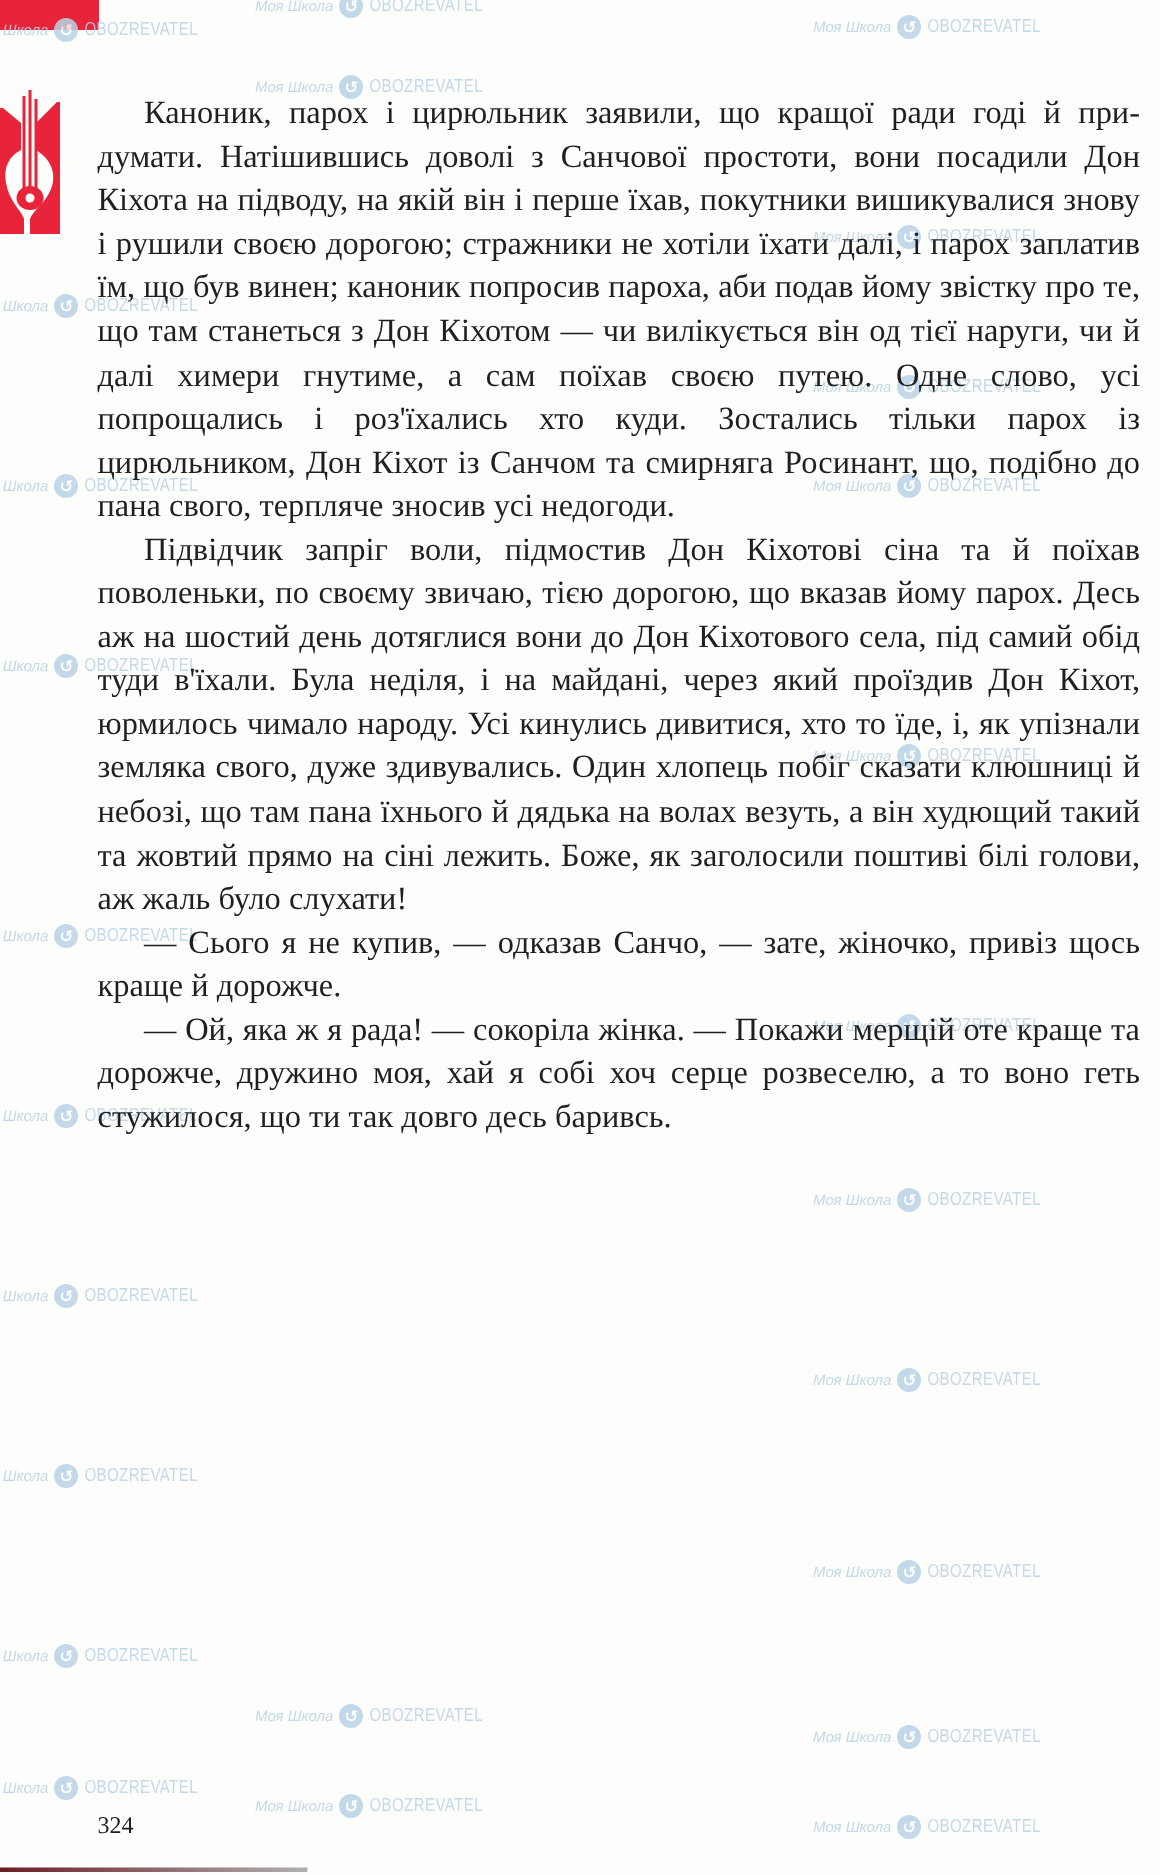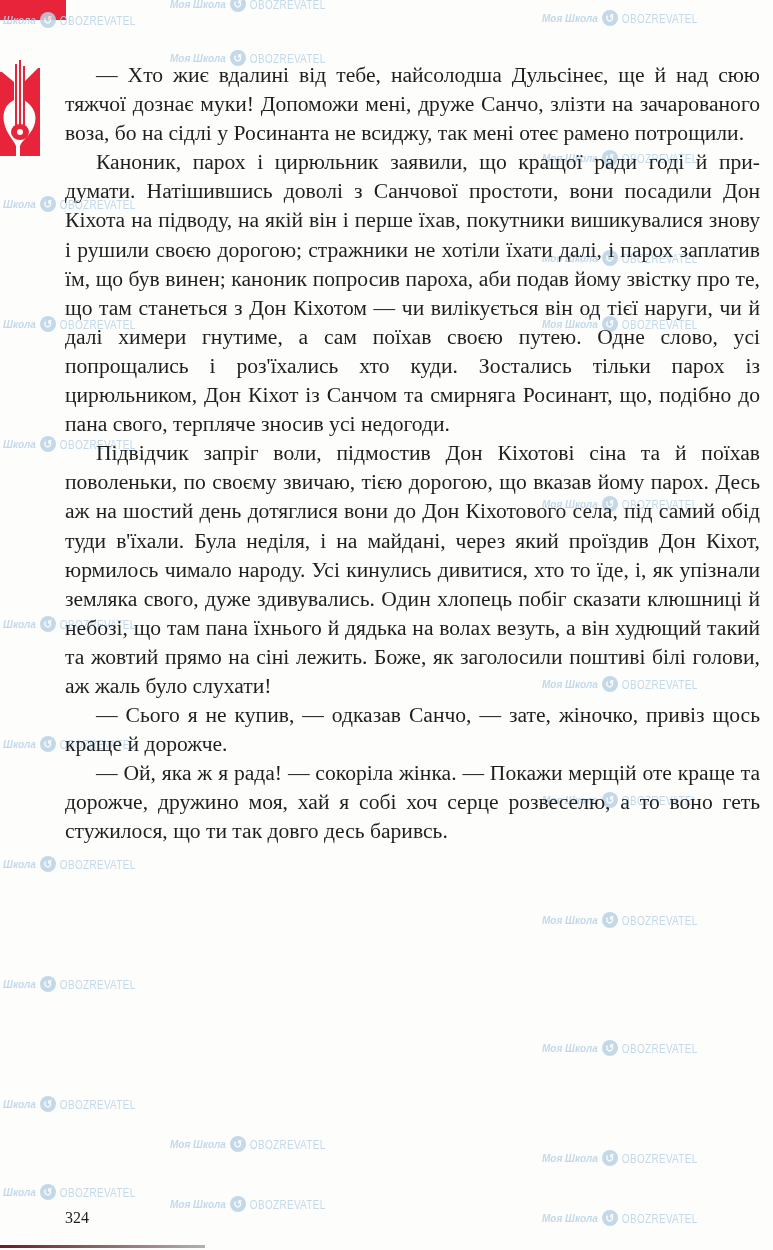--- a/index.html
+++ b/index.html
@@ -15,21 +15,21 @@
   }
   .lyre {
     position: absolute; left: 0; top: 60px; width: 40px; height: 100px;
   }
   .watermark {
     position: absolute; display: flex; align-items: center; gap: 4px;
     font-family: "Liberation Sans", "DejaVu Sans", sans-serif;
     color: #b9d3e6; font-size: 10px; white-space: nowrap; pointer-events: none;
     opacity: 0.85;
   }
-  .watermark .wm-school { font-style: italic; font-weight: bold; font-size: 10px; }
+  .watermark .wm-school { font-style: italic; font-weight: normal; font-size: 10px; }
   .watermark .wm-circle {
     width: 16px; height: 16px; border-radius: 50%; background: #b9d3e6;
     display: inline-flex; align-items: center; justify-content: center;
     color: #fdfdfc; font-size: 11px; font-weight: bold;
   }
   .watermark .wm-brand { letter-spacing: 0.3px; font-size: 10px; transform: scaleY(1.25); display: inline-block; }
   .text-block {
     position: absolute; left: 65px; top: 61px; width: 695px;
     font-size: 21.6px; line-height: 29.1px;
     text-align: justify; hyphens: manual;
@@ -179,21 +179,20 @@
   <span class="wm-circle">↺</span>
   <span class="wm-brand">OBOZREVATEL</span>
 </div>
 <div class="watermark" style="left:542px; top:1210px;">
   <span class="wm-school">Моя Школа</span>
   <span class="wm-circle">↺</span>
   <span class="wm-brand">OBOZREVATEL</span>
 </div>
 
 <div class="text-block">
-  <p class="para">— Хто жиє вдалині від тебе, найсолодша Дульсінеє, ще й над сюю тяжчої дознає муки! Допоможи мені, друже Санчо, злізти на зача­рованого воза, бо на сідлі у Росинанта не всиджу, так мені отеє рамено потрощили.</p>
   <p class="para">Каноник, парох і цирюльник заявили, що кращої ради годі й при­думати. Натішившись доволі з Санчової простоти, вони посадили Дон Кіхота на підводу, на якій він і перше їхав, покутники вишикува­лися знову і рушили своєю дорогою; стражники не хотіли їхати далі, і парох заплатив їм, що був винен; каноник попросив пароха, аби по­дав йому звістку про те, що там станеться з Дон Кіхотом — чи виліку­ється він од тієї наруги, чи й далі химери гнутиме, а сам поїхав своєю путею. Одне слово, усі попрощались і роз'їхались хто куди. Зостались тільки парох із цирюльником, Дон Кіхот із Санчом та смирняга Ро­синант, що, подібно до пана свого, терпляче зносив усі недогоди.</p>
   <p class="para">Підвідчик запріг воли, підмостив Дон Кіхотові сіна та й поїхав поволеньки, по своєму звичаю, тією дорогою, що вказав йому парох. Десь аж на шостий день дотяглися вони до Дон Кіхотового села, під самий обід туди в'їхали. Була неділя, і на майдані, через який проїз­див Дон Кіхот, юрмилось чимало народу. Усі кинулись дивитися, хто то їде, і, як упізнали земляка свого, дуже здивувались. Один хлопець побіг сказати клюшниці й небозі, що там пана їхнього й дядька на волах везуть, а він худющий такий та жовтий прямо на сіні лежить. Боже, як заголосили поштиві білі голови, аж жаль було слухати!</p>
   <p class="para">— Сього я не купив, — одказав Санчо, — зате, жіночко, привіз щось краще й дорожче.</p>
   <p class="para">— Ой, яка ж я рада! — сокоріла жінка. — Покажи мерщій оте кра­ще та дорожче, дружино моя, хай я собі хоч серце розвеселю, а то воно геть стужилося, що ти так довго десь баривсь.</p>
 </div>
 
 <div class="page-number">324</div>
 
 <div class="bottom-rule"></div>
 

